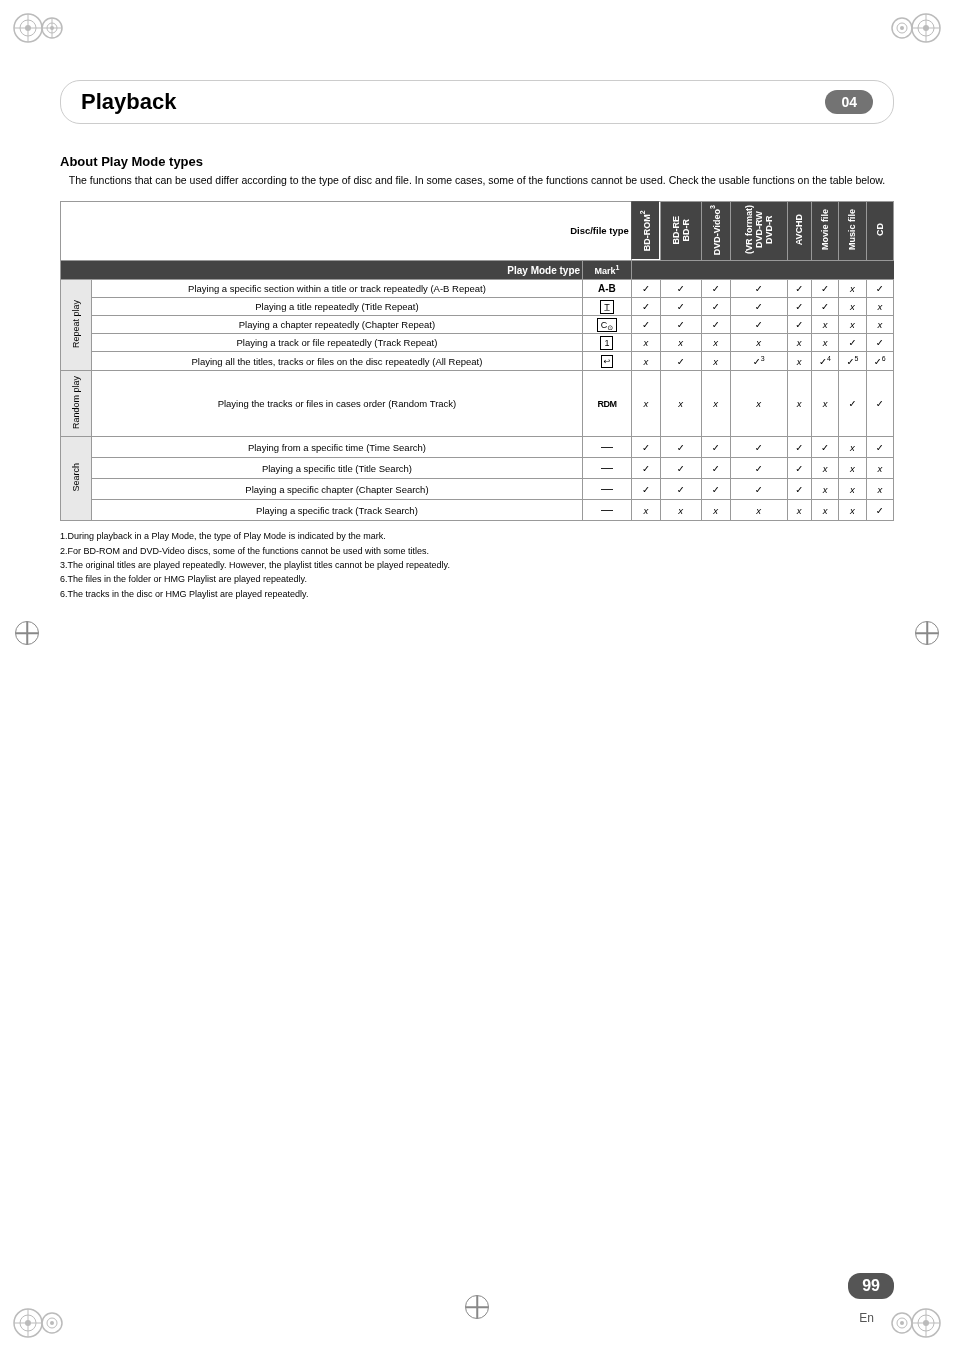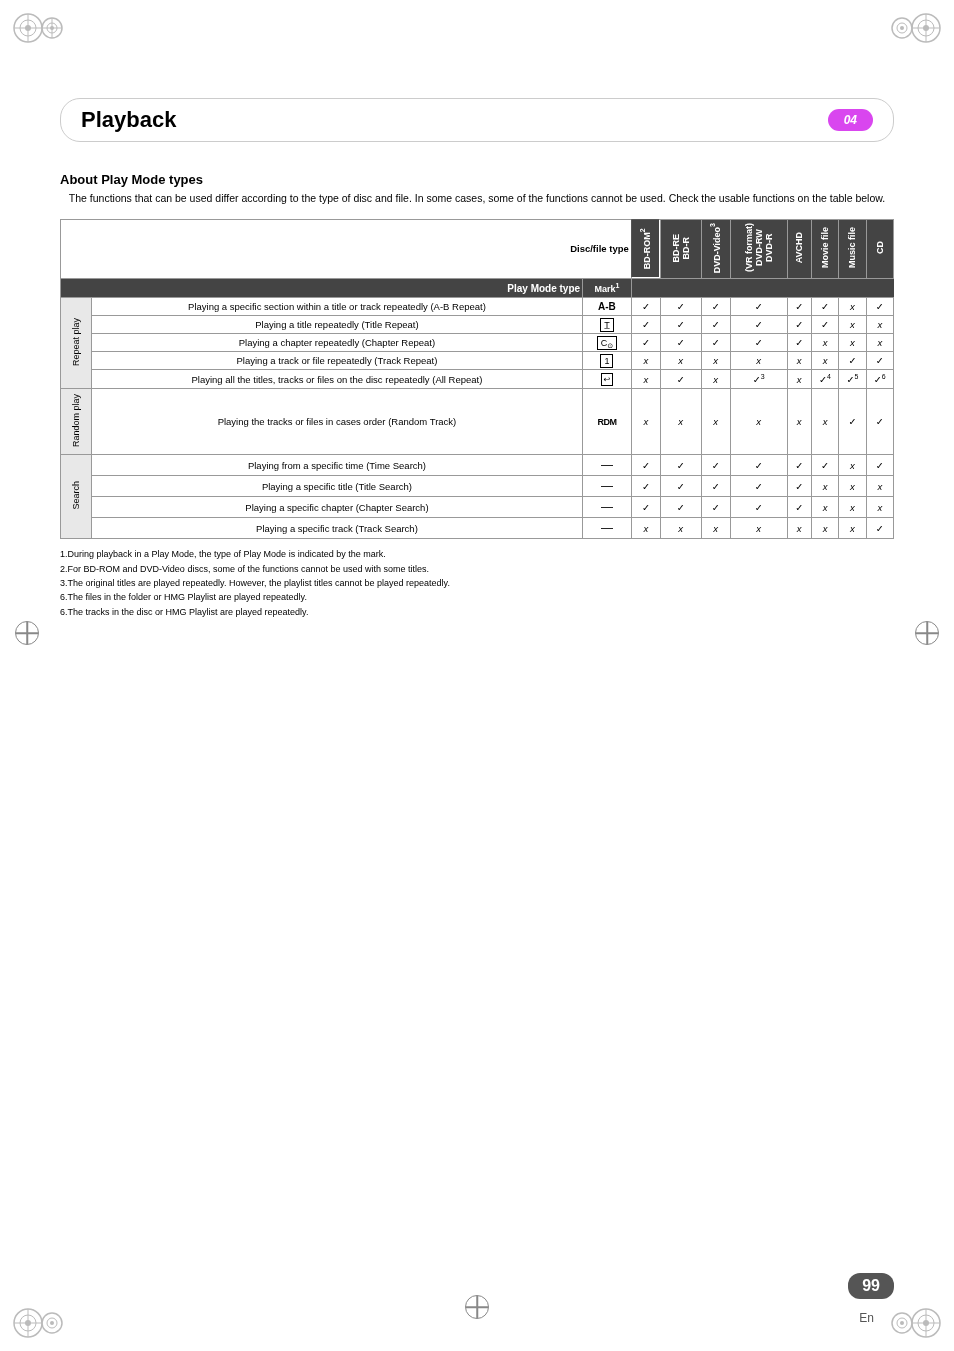--- a/index.html
+++ b/index.html
@@ -11,21 +11,21 @@
       width: 954px;
       min-height: 1351px;
       position: relative;
       overflow: hidden;
     }
 
     .page-container {
       width: 954px;
       min-height: 1351px;
       background: #fff;
-      padding: 28px 60px;
+      padding: 10px 60px;
       position: relative;
     }
 
     
     .corner-deco {
       position: absolute;
       width: 60px;
       height: 60px;
     }
     .corner-deco svg { width: 100%; height: 100%; }
@@ -46,27 +46,26 @@
       border-radius: 20px;
       padding: 8px 20px;
       position: relative;
     }
     .header-title {
       font-size: 22px;
       font-weight: bold;
       color: #000;
     }
     .header-number {
-      background: #d946ef;
+      background: #737373;
       color: #fff;
       border-radius: 15px;
       padding: 4px 16px;
-      font-size: 12px;
+      font-size: 14px;
       font-weight: bold;
-      font-style: italic;
     }
 
     
     .section-title {
       font-size: 13px;
       font-weight: bold;
       margin-bottom: 4px;
       margin-top: 10px;
     }
     .section-desc {

